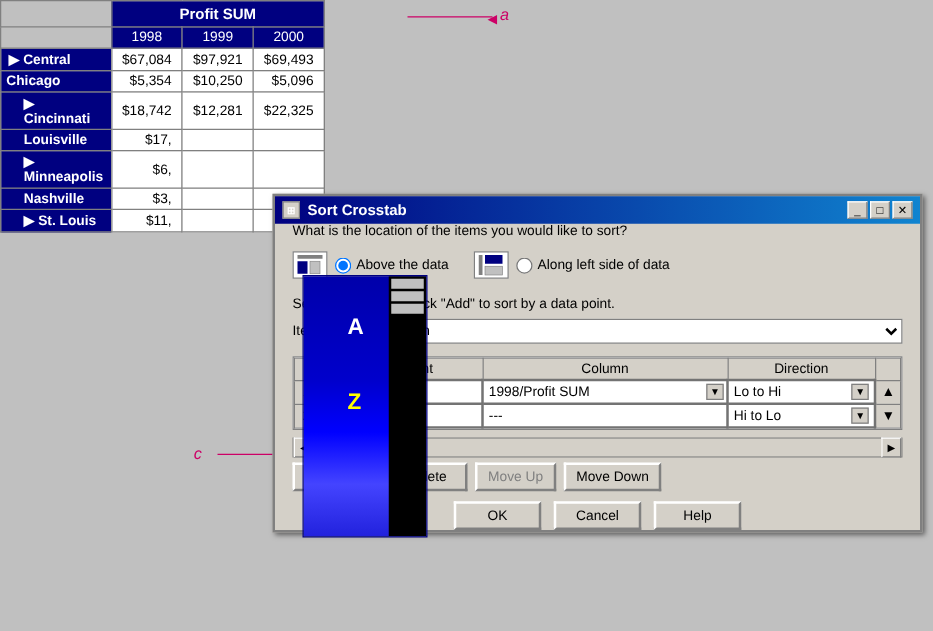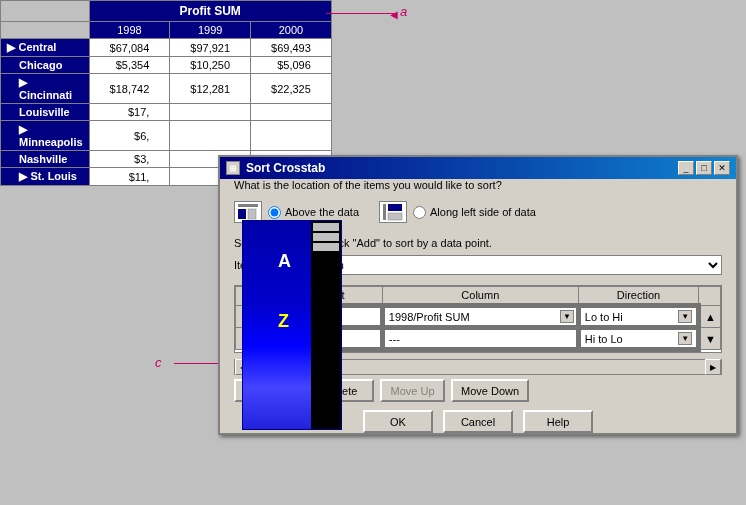--- a/index.html
+++ b/index.html
@@ -51,21 +51,21 @@
       color: white;
       font-weight: bold;
       padding: 2px 6px;
       border: 1px solid #808080;
       font-size: 11px;
     }
 
     .crosstab-cell {
       background: white;
       text-align: right;
-      padding: 2px 20px;
+      padding: 2px 8px;
       border: 1px solid #808080;
       font-size: 11px;
     }
 
     .crosstab-blank {
       background: #c0c0c0;
       border: 1px solid #808080;
       padding: 2px;
     }
 
@@ -199,21 +199,21 @@
 
     .sort-table th {
       background: #d4d0c8;
       border: 1px solid #808080;
       padding: 2px 8px;
       font-weight: normal;
       text-align: center;
     }
 
     .sort-table td {
-      border: 5px solid #737373;
+      border: 2px solid #737373;
       padding: 2px 4px;
       background: white;
     }
 
     .sort-table td.row-num {
       background: #d4d0c8;
       text-align: center;
       width: 20px;
       border: 1px solid #808080;
     }
@@ -366,21 +366,21 @@
       </tr>
     </thead>
     <tbody>
       <tr>
         <td class="crosstab-row-header">▶ Central</td>
         <td class="crosstab-cell">$67,084</td>
         <td class="crosstab-cell">$97,921</td>
         <td class="crosstab-cell">$69,493</td>
       </tr>
       <tr>
-        <td class="crosstab-row-header" style="padding-left:18px;">Chicago</td>
+        <td class="crosstab-row-header" style="padding-left:4px;">Chicago</td>
         <td class="crosstab-cell">$5,354</td>
         <td class="crosstab-cell">$10,250</td>
         <td class="crosstab-cell">$5,096</td>
       </tr>
       <tr>
         <td class="crosstab-row-header" style="padding-left:18px;">▶ Cincinnati</td>
         <td class="crosstab-cell">$18,742</td>
         <td class="crosstab-cell">$12,281</td>
         <td class="crosstab-cell">$22,325</td>
       </tr>

